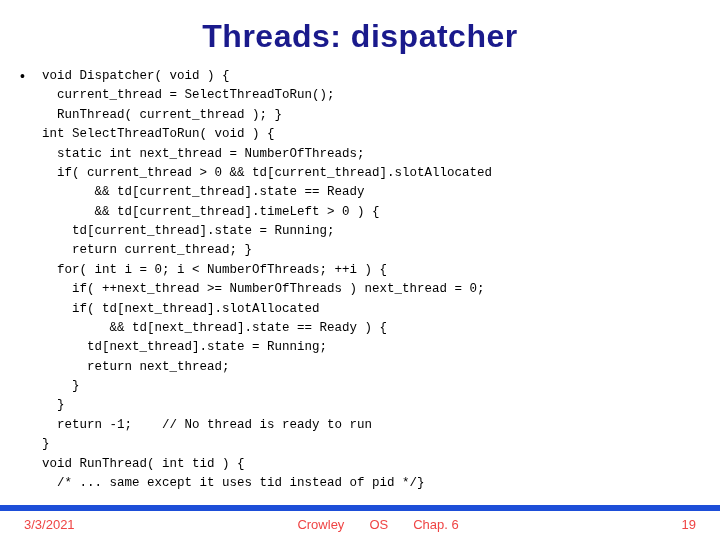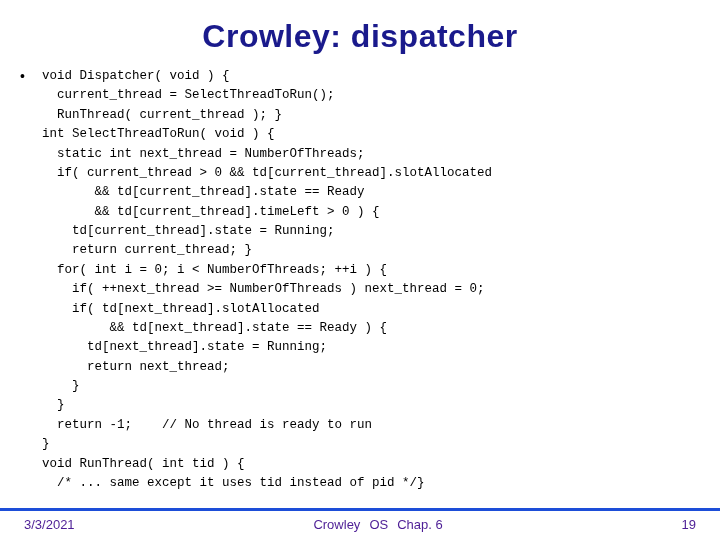--- a/index.html
+++ b/index.html
@@ -64,35 +64,35 @@
       white-space: pre;
       padding-top: 2px;
     }
 
     .footer {
       display: flex;
       flex-direction: row;
       justify-content: space-between;
       align-items: center;
       padding: 6px 24px 8px 24px;
-      border-top: 3px solid #1d4ed8;
+      border-top: 6px solid #1d4ed8;
       font-size: 13px;
-      color: #4c1d95;
+      color: #ef4444;
     }
 
     .footer-center {
       display: flex;
-      gap: 9px;
+      gap: 25px;
     }
   </style>
 </head>
 <body>
 
 <div class="slide">
-  <div class="title">Crowley: dispatcher</div>
+  <div class="title">Threads: dispatcher</div>
 
   <div class="content">
     <div class="bullet-col">
       <span class="bullet">•</span>
     </div>
     <pre class="code-block">void Dispatcher( void ) {
   current_thread = SelectThreadToRun();
   RunThread( current_thread ); }
 int SelectThreadToRun( void ) {
   static int next_thread = NumberOfThreads;

